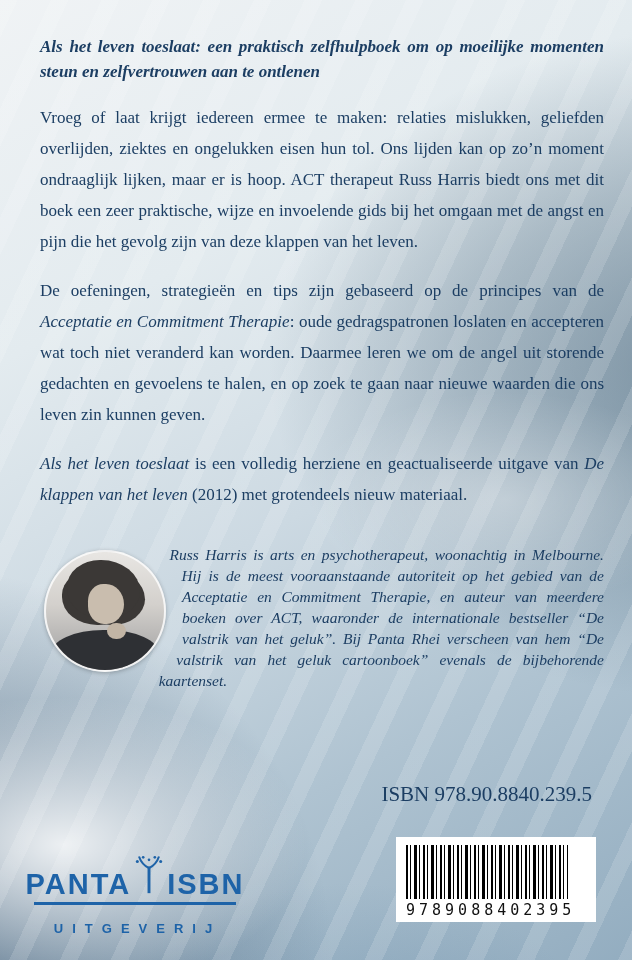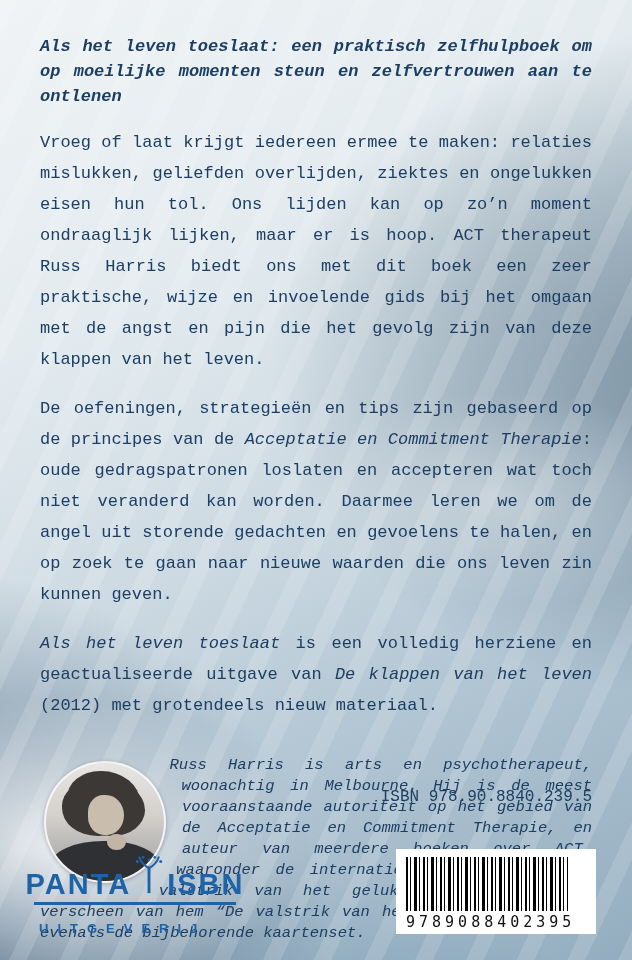--- a/index.html
+++ b/index.html
@@ -16,23 +16,22 @@
       linear-gradient(152deg, #f0f3f5 0%, #e3ebef 28%, #ccd9e2 52%, #afc3d1 74%, #93adc0 100%);
   }
   .foam{
     position:absolute;inset:0;pointer-events:none;
     background:
       repeating-linear-gradient(115deg, rgba(255,255,255,0.14) 0 16px, rgba(255,255,255,0) 16px 46px),
       radial-gradient(45% 16% at 80% 52%, rgba(255,255,255,0.35) 0%, rgba(255,255,255,0) 70%);
   }
   .content{
     position:relative;
-    padding:34px 40px 0 40px;
+    padding:34px 28px 0 40px;
     color:#1c3e63;
-    font-family:Liberation Mono, monospace;
   }
   .tagline{
     margin:0 0 18px 0;
     font-size:17px;line-height:25px;
     font-weight:bold;font-style:italic;
     text-align:justify;
   }
   .body-p{
     margin:0 0 18px 0;
     font-size:17px;line-height:31px;
@@ -68,41 +67,41 @@
   .body-sh{
     position:absolute;bottom:-8%;left:4%;width:92%;height:42%;
     background:#2e3034;border-radius:48% 48% 0 0;
   }
   .hand{
     position:absolute;bottom:26%;left:52%;width:16%;height:14%;
     background:#c2b5a5;border-radius:50%;
   }
   .isbn{
     position:absolute;top:782px;right:40px;
-    color:#1c3e63;font-size:16px;
-    font-family:Liberation Mono, monospace;
-    margin-top:6px;
+    color:#1c3e63;font-size:21px;
+    font-family:Liberation Serif, serif;
   }
   .logo{
     position:absolute;left:34px;bottom:24px;width:202px;
     color:#1e63a8;
     font-family:"Liberation Sans", sans-serif;
+    text-align:center;
   }
   .logo-row{
     display:flex;align-items:flex-end;justify-content:center;
     font-size:29px;font-weight:bold;letter-spacing:2px;line-height:1;
   }
   .fountain{display:inline-block;margin:0 3px;}
   .logo-sub{
     margin-top:3px;border-top:3px solid #1e63a8;padding-top:16px;
     font-size:13px;font-weight:bold;letter-spacing:9px;text-indent:5px;
     white-space:nowrap;
   }
   .barcode{
-    position:absolute;right:36px;bottom:26px;width:200px;
+    position:absolute;right:36px;bottom:38px;width:200px;
     background:#ffffff;padding:8px 28px 3px 10px;
     box-sizing:border-box;
   }
   .bars{
     height:54px;
     background:repeating-linear-gradient(90deg,
       #000 0 2px, #fff 2px 4px,
       #000 4px 5px, #fff 5px 8px,
       #000 8px 11px, #fff 11px 13px,
       #000 13px 14px, #fff 14px 17px);

